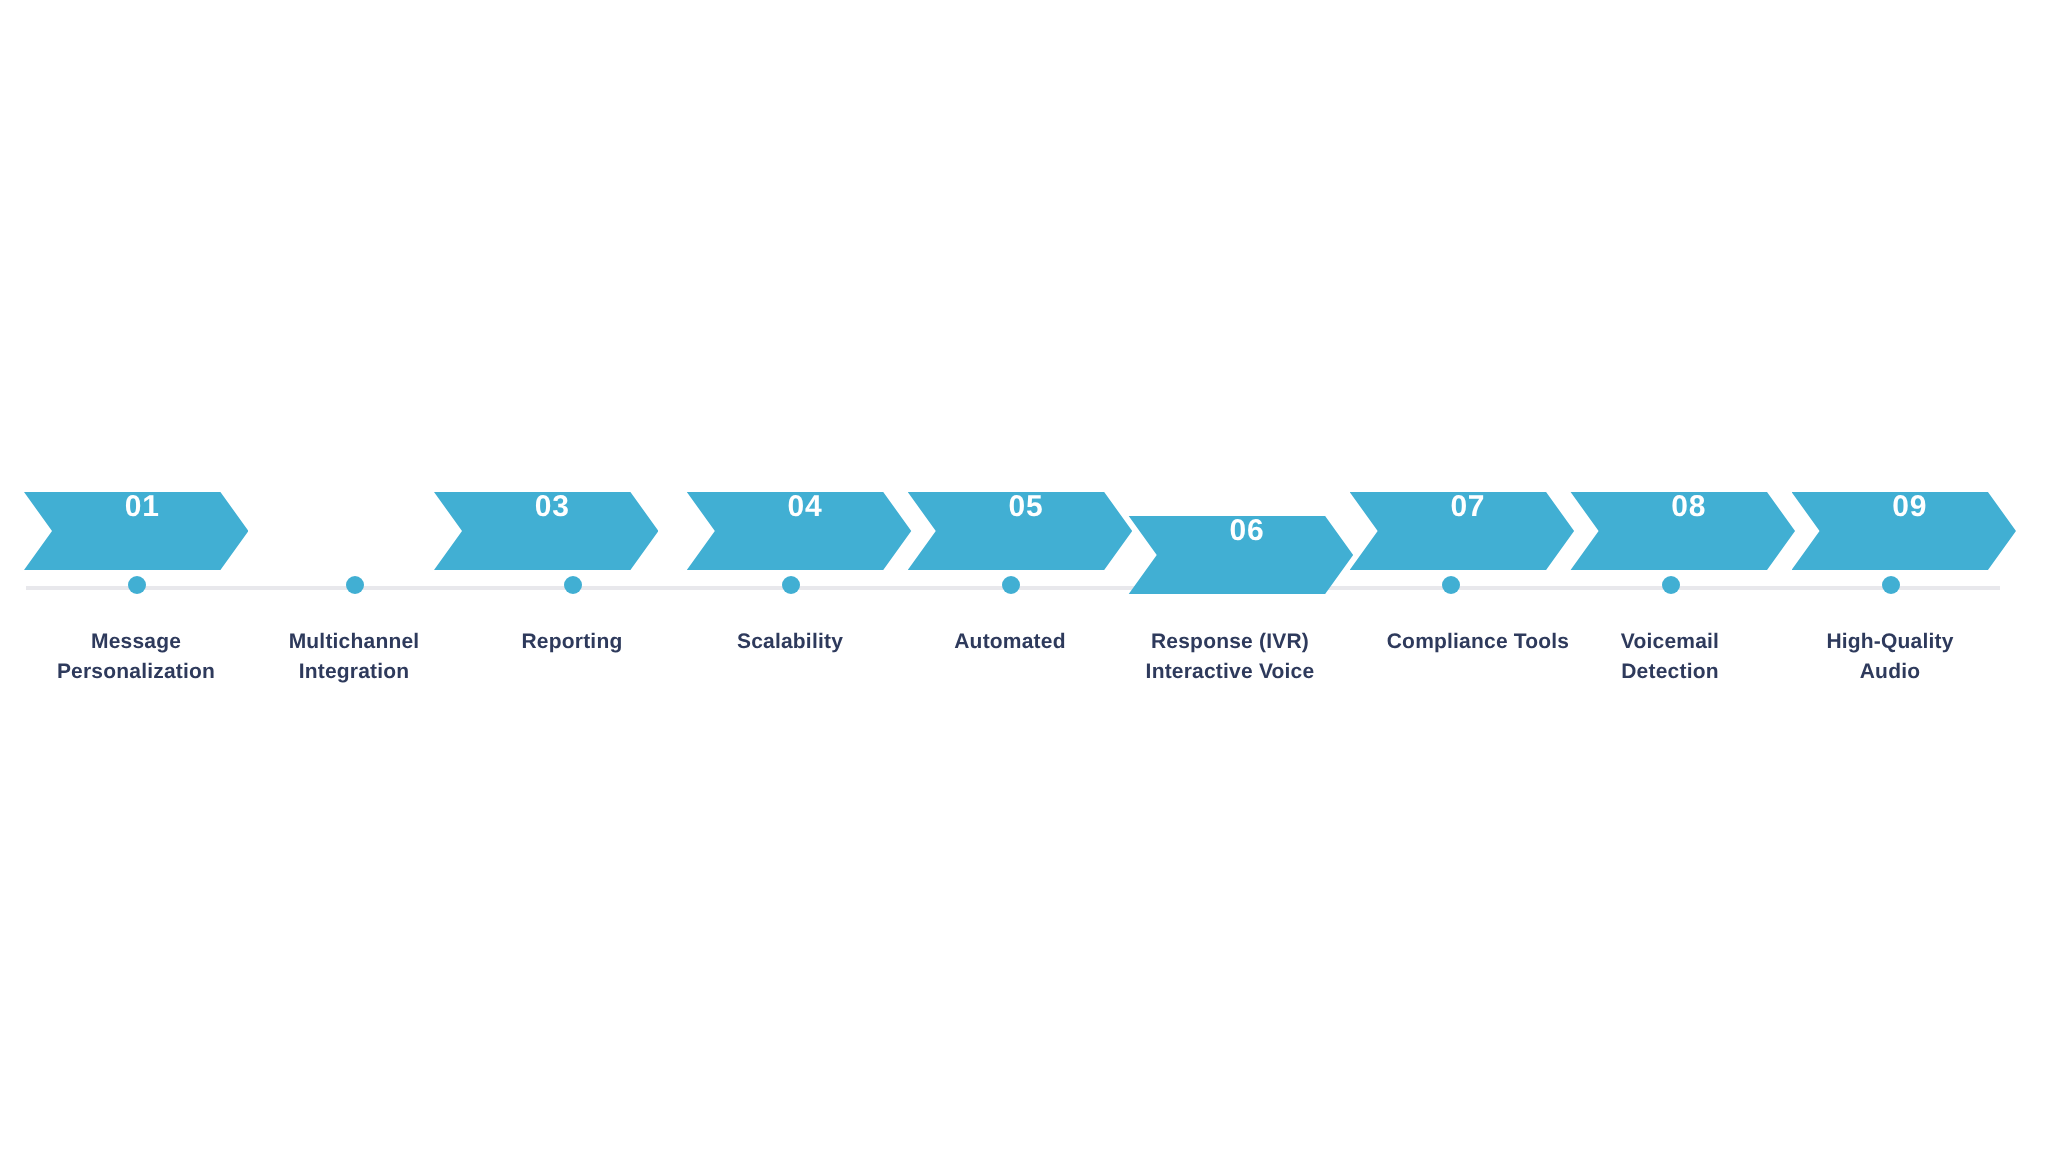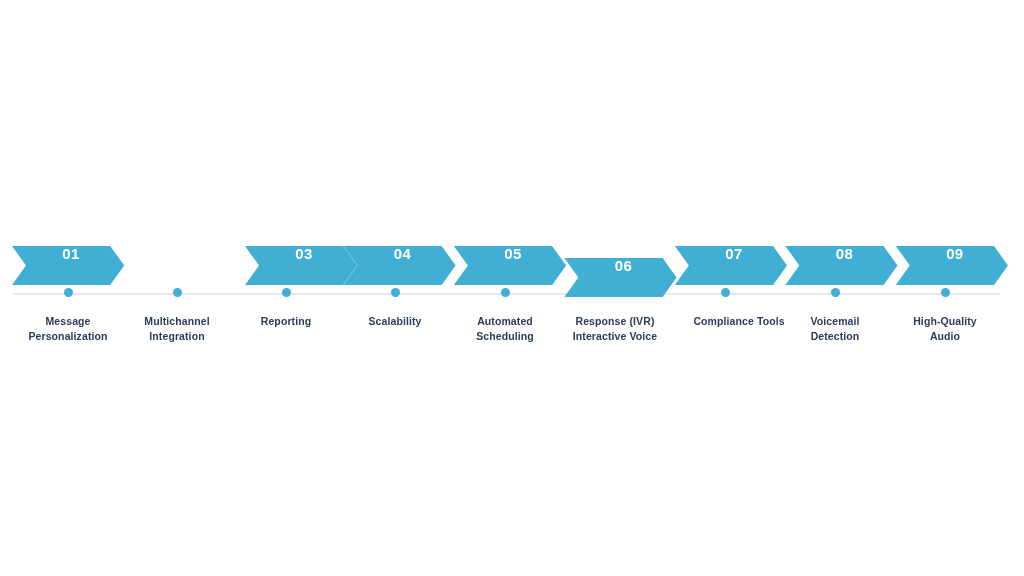--- a/index.html
+++ b/index.html
@@ -93,21 +93,21 @@
 </style>
 </head>
 <body>
 
 <div id="infographic">
 
   <div class="chevron-row">
       <div class="chevron" style="left: 0px; width: 112.222px; z-index: 9;">
         <span class="chevron-number">01</span>
       </div>
-      <div class="chevron" style="left: 233px; width: 112.222px; z-index: 7;">
+      <div class="chevron" style="left: 205px; width: 112.222px; z-index: 7;">
         <span class="chevron-number">03</span>
       </div>
       <div class="chevron" style="left: 331.417px; width: 112.222px; z-index: 6;">
         <span class="chevron-number">04</span>
       </div>
       <div class="chevron" style="left: 441.889px; width: 112.222px; z-index: 5;">
         <span class="chevron-number">05</span>
       </div>
       <div class="chevron" style="left: 552.361px; width: 112.222px; z-index: 4; margin-top: 12px;">
         <span class="chevron-number">06</span>
@@ -147,21 +147,20 @@
         <span class="label-line">Integration</span>
       </div>
       <div class="label" style="left: 196px; width: 180px;">
         <span class="label-line">Reporting</span>
       </div>
       <div class="label" style="left: 305px; width: 180px;">
         <span class="label-line">Scalability</span>
       </div>
       <div class="label" style="left: 415px; width: 180px;">
         <span class="label-line">Automated</span>
-        <span class="label-line">Scheduling</span>
       </div>
       <div class="label" style="left: 525px; width: 180px;">
         <span class="label-line">Response (IVR)</span>
         <span class="label-line">Interactive Voice</span>
       </div>
       <div class="label" style="left: 635px; width: 208px;">
         <span class="label-line">Compliance Tools</span>
       </div>
       <div class="label" style="left: 745px; width: 180px;">
         <span class="label-line">Voicemail</span>

